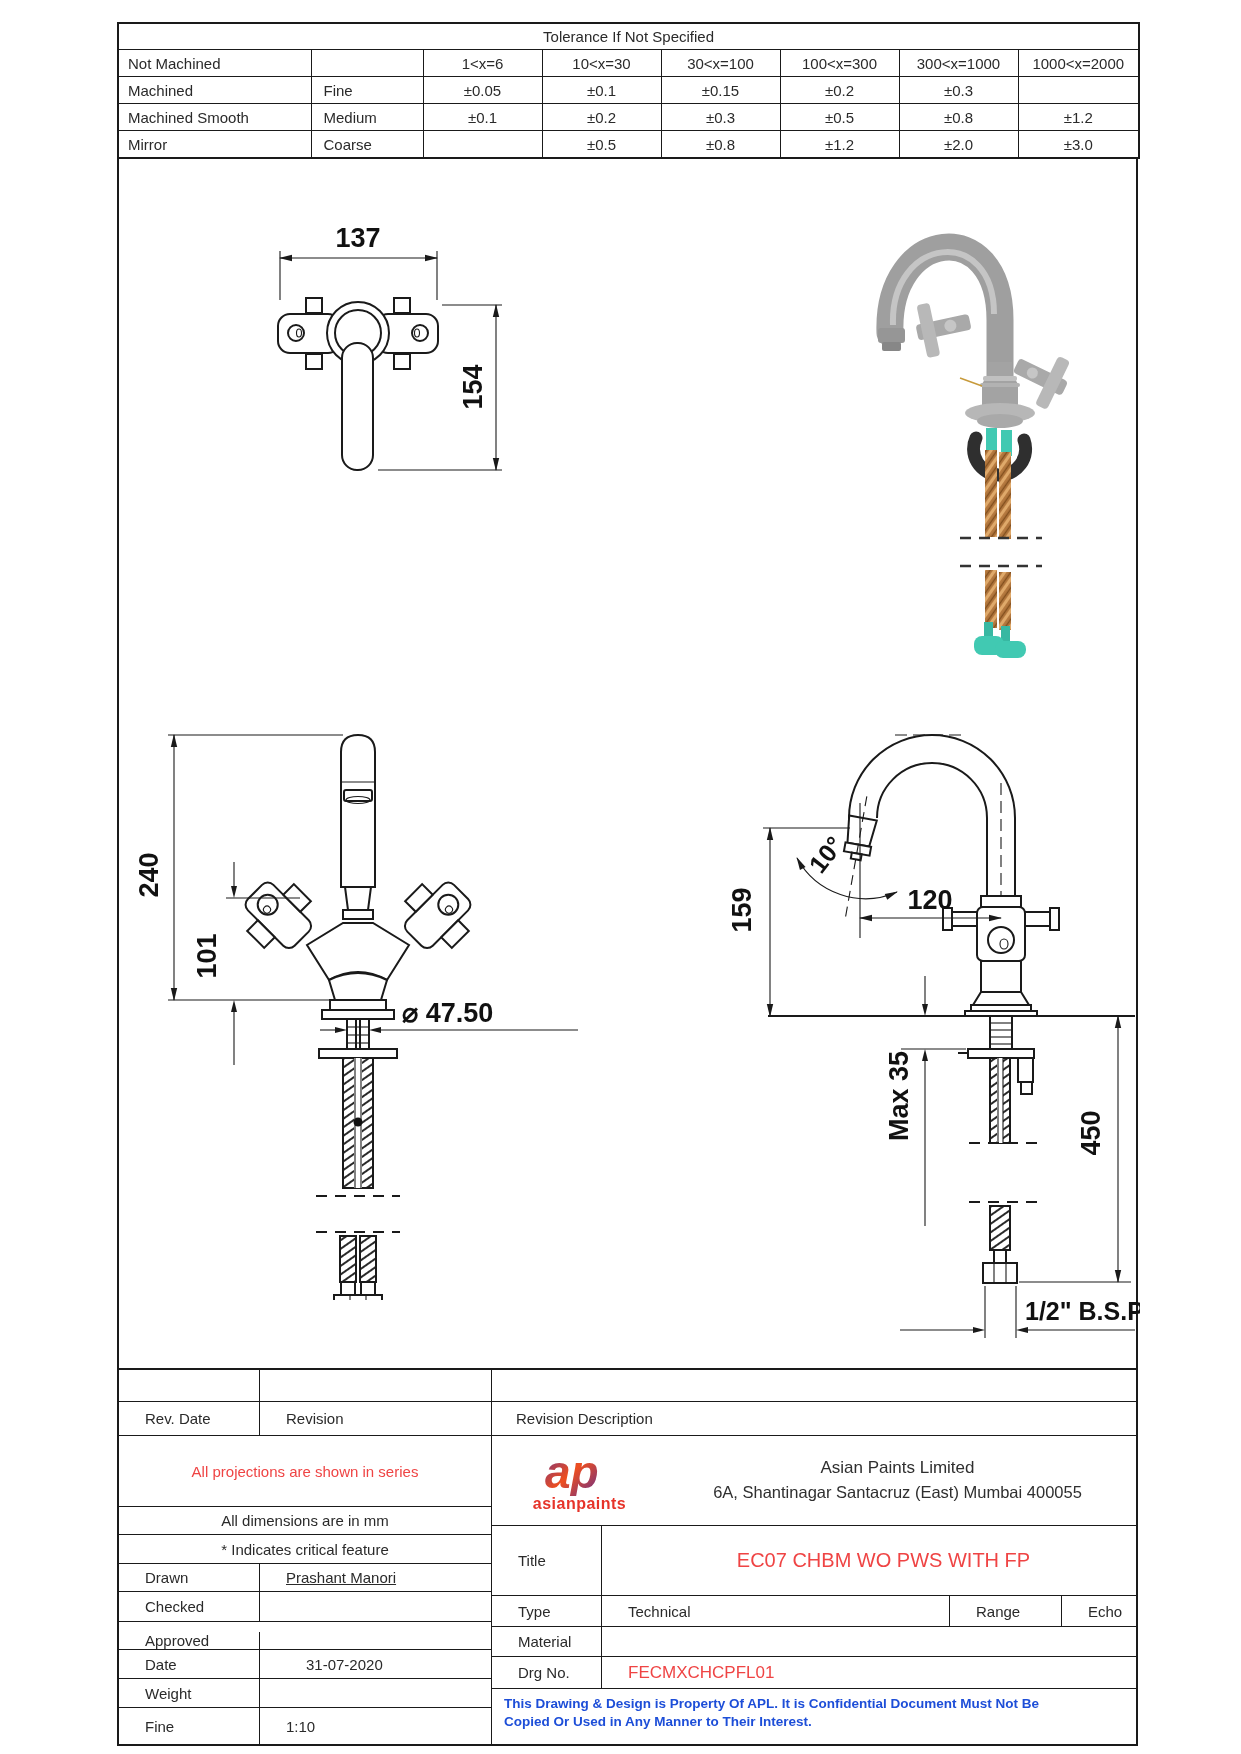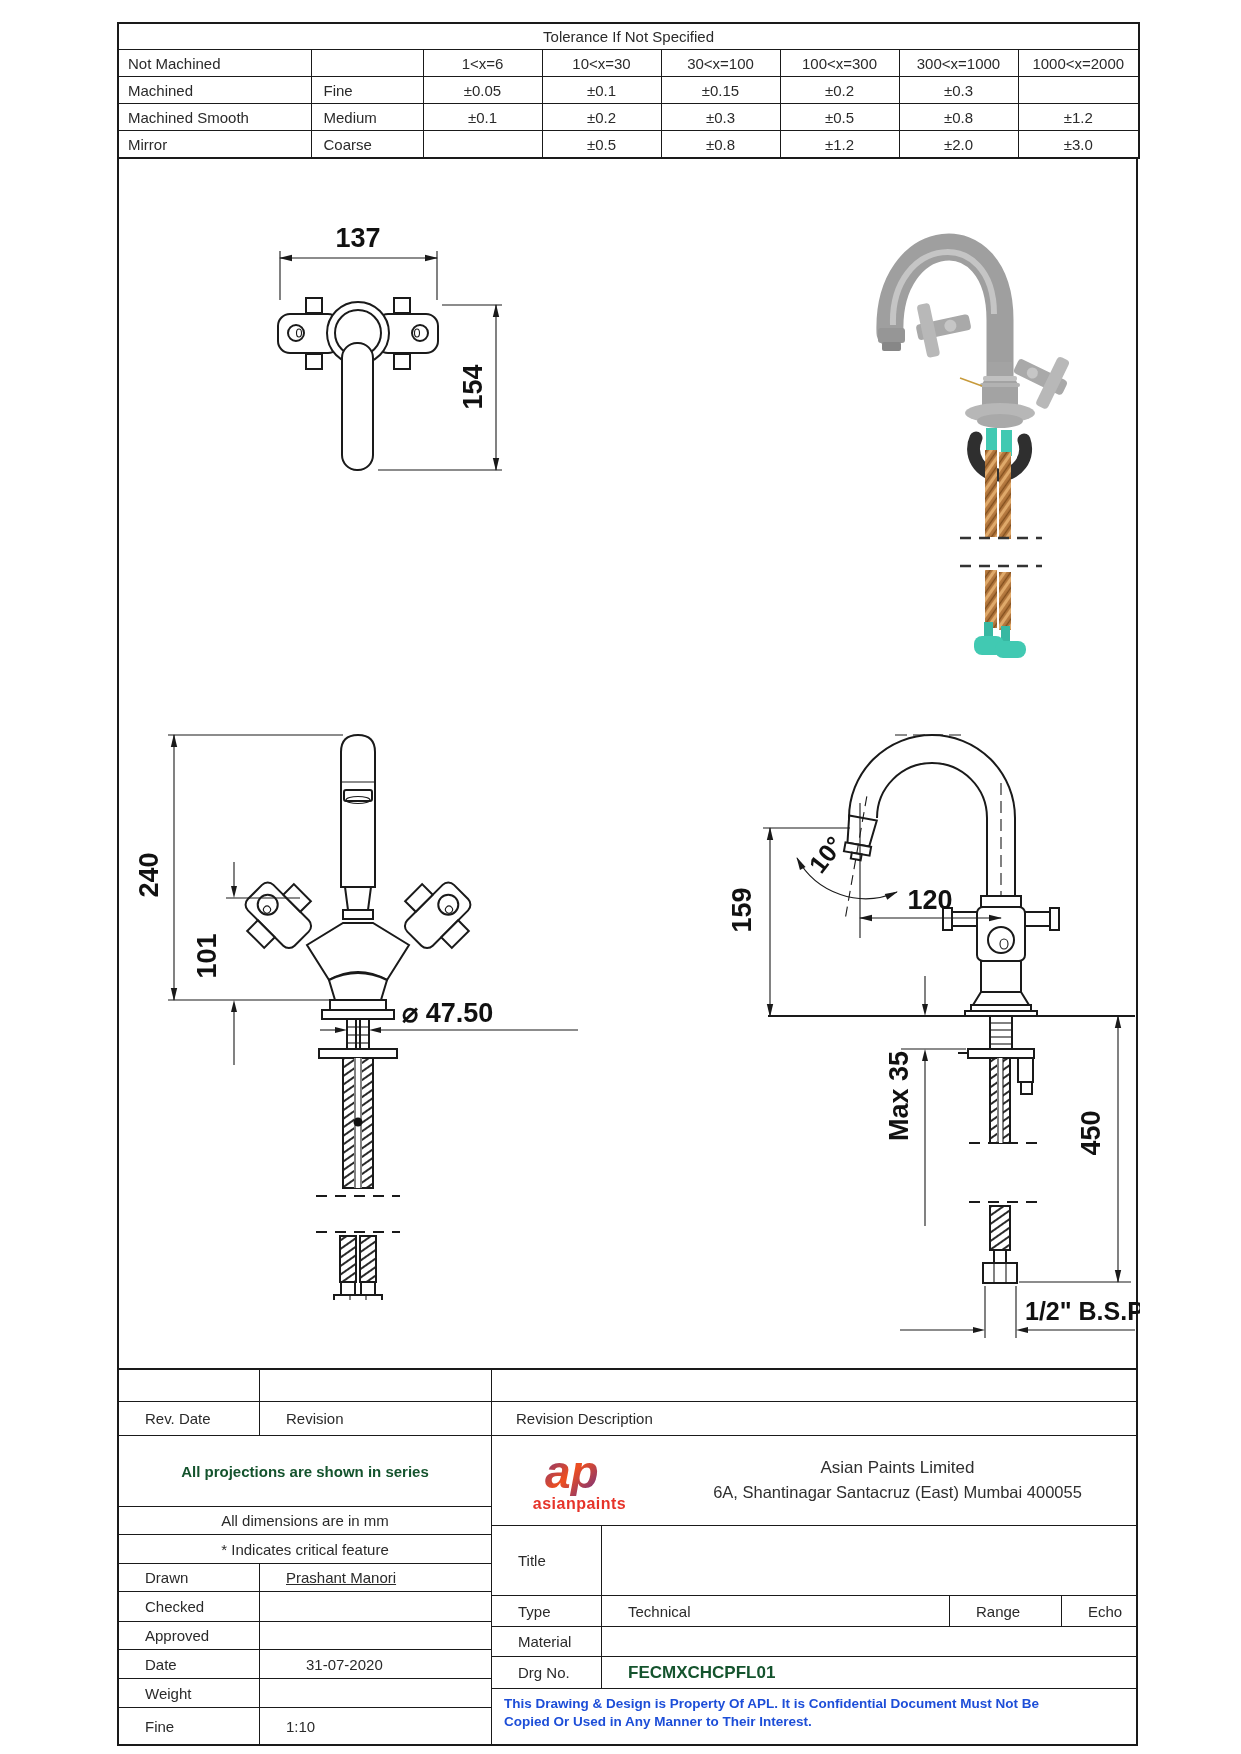--- a/index.html
+++ b/index.html
@@ -15,21 +15,21 @@
   td.vv{text-align:center;}
   
   .bb{border:2.5px solid #1a1a1a;display:flex;flex-direction:column;box-sizing:border-box;font-size:15px;color:#2a2a2a;}
   .row{display:flex;box-sizing:border-box;}
   .bt{border-top:1.5px solid #1a1a1a;}
   .br{border-right:1.5px solid #1a1a1a;}
   .cell{display:flex;align-items:center;box-sizing:border-box;overflow:hidden;white-space:nowrap;}
   .pl{padding-left:26px;}
   .pl24{padding-left:24px;}
   .ctr{justify-content:center;}
-  .b{font-weight:bold;color:#14532d;}
+  .b{font-weight:normal;color:#ef4444;}
   .leftcol,.rightcol{display:flex;flex-direction:column;box-sizing:border-box;}
   .note{font-weight:bold;font-size:13.5px;color:#1d4ed8;line-height:1.35;padding:6px 12px;}
   .logoname{color:#e63329;font-weight:bold;font-size:16px;letter-spacing:.5px;margin-top:-4px;}
   .company{font-size:17px;color:#2f2f2f;text-align:center;line-height:1.45;}
   
   svg text{font-family:"Liberation Sans",sans-serif;}
   .dim{font-size:27px;font-weight:bold;fill:#111;}
   .dim2{font-size:25px;font-weight:bold;fill:#111;}
   .ln{stroke:#1a1a1a;stroke-width:2;fill:none;}
   .lnf{stroke:#1a1a1a;stroke-width:2;fill:#ffffff;}
@@ -372,21 +372,21 @@
         <div class="cell ctr bt" style="height:28px;">All dimensions are in mm</div>
         <div class="cell ctr bt" style="height:29px;">* Indicates critical feature</div>
         <div class="row bt" style="height:28px;">
           <div class="cell br pl" style="width:141px;">Drawn</div>
           <div class="cell pl" style="flex:1;text-decoration:underline;">Prashant Manori</div>
         </div>
         <div class="row bt" style="height:30px;">
           <div class="cell br pl" style="width:141px;">Checked</div>
           <div class="cell pl" style="flex:1;"></div>
         </div>
-        <div class="row bt" style="height:28px;">
+        <div class="row bt" style="height:28px;align-items:flex-end;">
           <div class="cell br pl" style="width:141px;">Approved</div>
           <div class="cell pl" style="flex:1;"></div>
         </div>
         <div class="row bt" style="height:29px;gap:20px;">
           <div class="cell br pl" style="width:141px;">Date</div>
           <div class="cell pl" style="flex:1;">31-07-2020</div>
         </div>
         <div class="row bt" style="height:29px;">
           <div class="cell br pl" style="width:141px;">Weight</div>
           <div class="cell pl" style="flex:1;"></div>
@@ -412,20 +412,21 @@
             </svg>
             <div class="logoname">asianpaints</div>
           </div>
           <div class="company" style="flex:1;padding-right:8px;">
             <div>Asian Paints Limited</div>
             <div style="font-size:16.5px;">6A, Shantinagar Santacruz (East) Mumbai 400055</div>
           </div>
         </div>
         <div class="row bt" style="height:70px;gap:29px;">
           <div class="cell br pl" style="width:110px;">Title</div>
+          <div class="cell ctr b" style="flex:1;font-size:20px;">EC07 CHBM WO PWS WITH FP</div>
         </div>
         <div class="row bt" style="height:31px;">
           <div class="cell br pl" style="width:110px;">Type</div>
           <div class="cell br pl" style="flex:1;">Technical</div>
           <div class="cell br pl" style="width:112px;">Range</div>
           <div class="cell pl" style="width:74px;">Echo</div>
         </div>
         <div class="row bt" style="height:30px;">
           <div class="cell br pl" style="width:110px;">Material</div>
           <div class="cell pl" style="flex:1;"></div>

